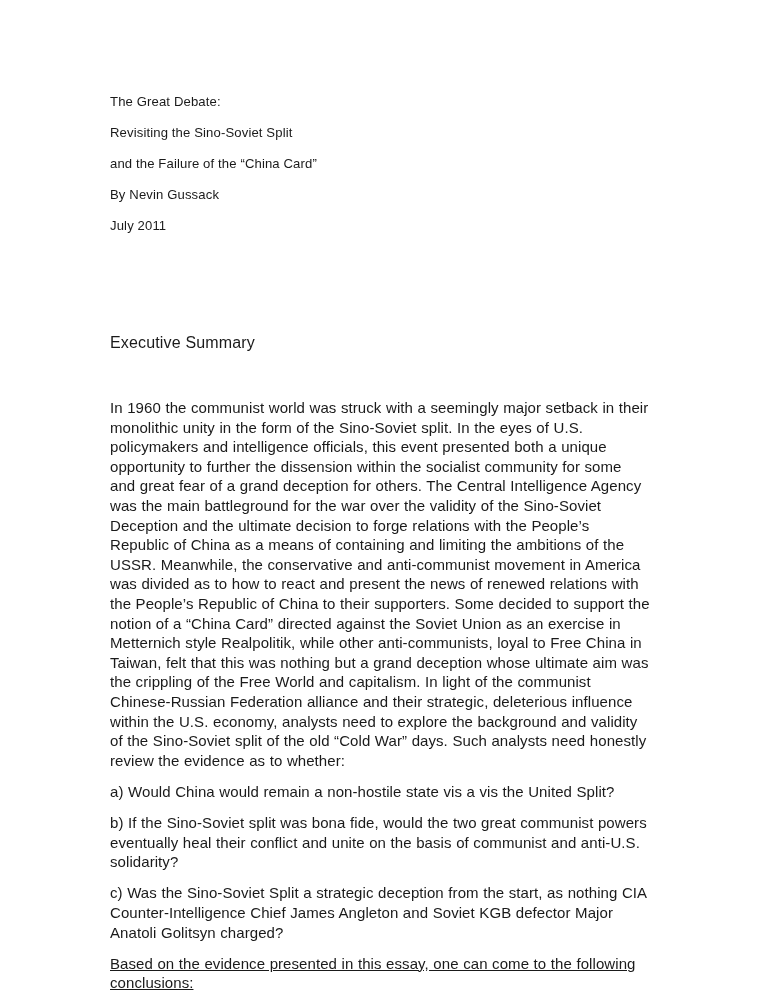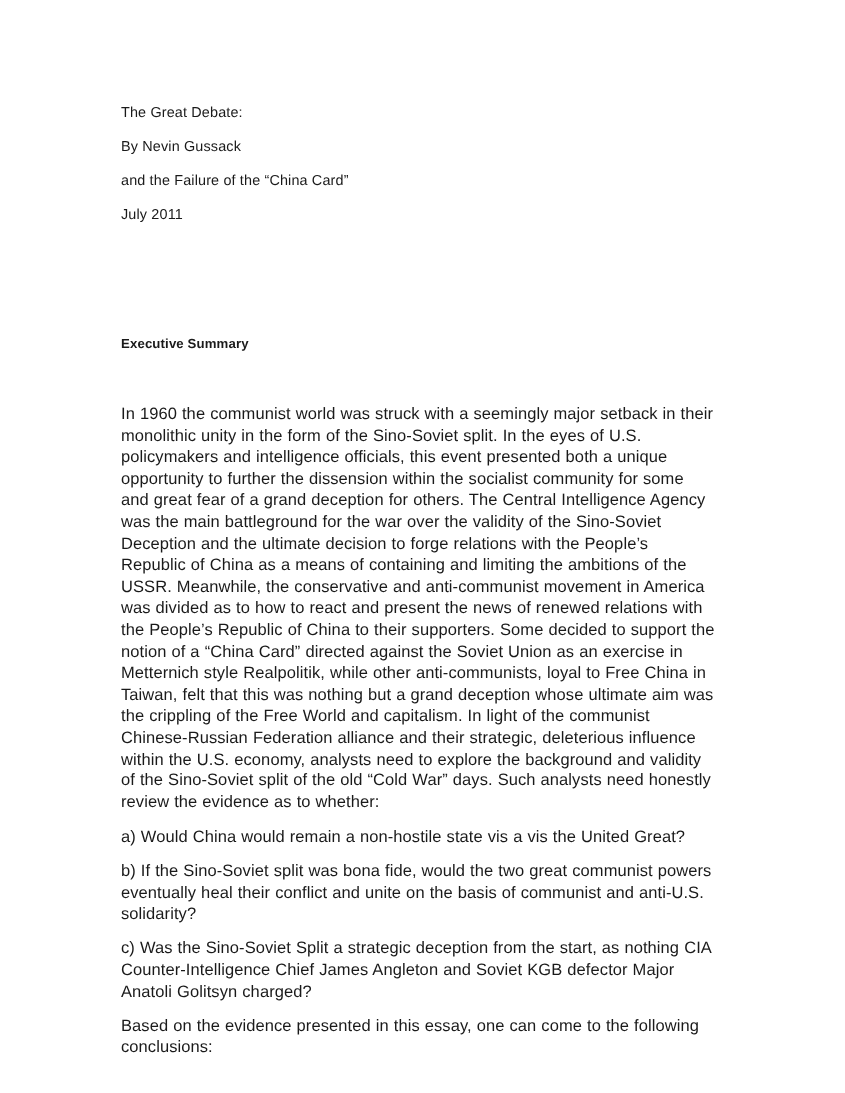--- a/index.html
+++ b/index.html
@@ -28,60 +28,62 @@
   .title-line {
     font-size: 13.1px;
     line-height: 31px;
     letter-spacing: 0.01em;
     white-space: nowrap;
   }
   .spacer-lg {
     height: 93px;
   }
   .section-heading {
-    font-size: 12px;
+    font-size: 16px;
     line-height: 18px;
-    font-weight: bold;
+    font-weight: normal;
     letter-spacing: 0.01em;
     margin: 0;
   }
   .spacer-md {
     height: 46px;
   }
   .body-para {
     font-size: 15px;
     line-height: 19.6px;
     letter-spacing: 0.005em;
     text-align: left;
     margin: 0 0 11.6px 0;
     word-spacing: 0.02em;
   }
   .body-para:last-child {
     margin-bottom: 0;
+    text-decoration: underline;
   }
 </style>
 </head>
 <body>
 
 <div class="page">
   <div class="doc-block">
 
     <div class="title-block">
       <div class="title-line">The Great Debate:</div>
+      <div class="title-line">Revisiting the Sino-Soviet Split</div>
+      <div class="title-line">and the Failure of the “China Card”</div>
       <div class="title-line">By Nevin Gussack</div>
-      <div class="title-line">and the Failure of the “China Card”</div>
       <div class="title-line">July 2011</div>
     </div>
 
     <div class="spacer-lg"></div>
 
     <h2 class="section-heading">Executive Summary</h2>
 
     <div class="spacer-md"></div>
 
     <p class="body-para">In 1960 the communist world was struck with a seemingly major setback in their monolithic unity in the form of the Sino-Soviet split. In the eyes of U.S. policymakers and intelligence officials, this event presented both a unique opportunity to further the dissension within the socialist community for some and great fear of a grand deception for others. The Central Intelligence Agency was the main battleground for the war over the validity of the Sino-Soviet Deception and the ultimate decision to forge relations with the People’s Republic of China as a means of containing and limiting the ambitions of the USSR. Meanwhile, the conservative and anti-communist movement in America was divided as to how to react and present the news of renewed relations with the People’s Republic of China to their supporters. Some decided to support the notion of a “China Card” directed against the Soviet Union as an exercise in Metternich style Realpolitik, while other anti-communists, loyal to Free China in Taiwan, felt that this was nothing but a grand deception whose ultimate aim was the crippling of the Free World and capitalism. In light of the communist Chinese-Russian Federation alliance and their strategic, deleterious influence within the U.S. economy, analysts need to explore the background and validity of the Sino-Soviet split of the old “Cold War” days. Such analysts need honestly review the evidence as to whether:</p>
-    <p class="body-para">a) Would China would remain a non-hostile state vis a vis the United Great?</p>
+    <p class="body-para">a) Would China would remain a non-hostile state vis a vis the United Split?</p>
     <p class="body-para">b) If the Sino-Soviet split was bona fide, would the two great communist powers eventually heal their conflict and unite on the basis of communist and anti-U.S. solidarity?</p>
     <p class="body-para">c) Was the Sino-Soviet Split a strategic deception from the start, as nothing CIA Counter-Intelligence Chief James Angleton and Soviet KGB defector Major Anatoli Golitsyn charged?</p>
     <p class="body-para">Based on the evidence presented in this essay, one can come to the following conclusions:</p>
 
   </div>
 </div>
 
 </body></html>

